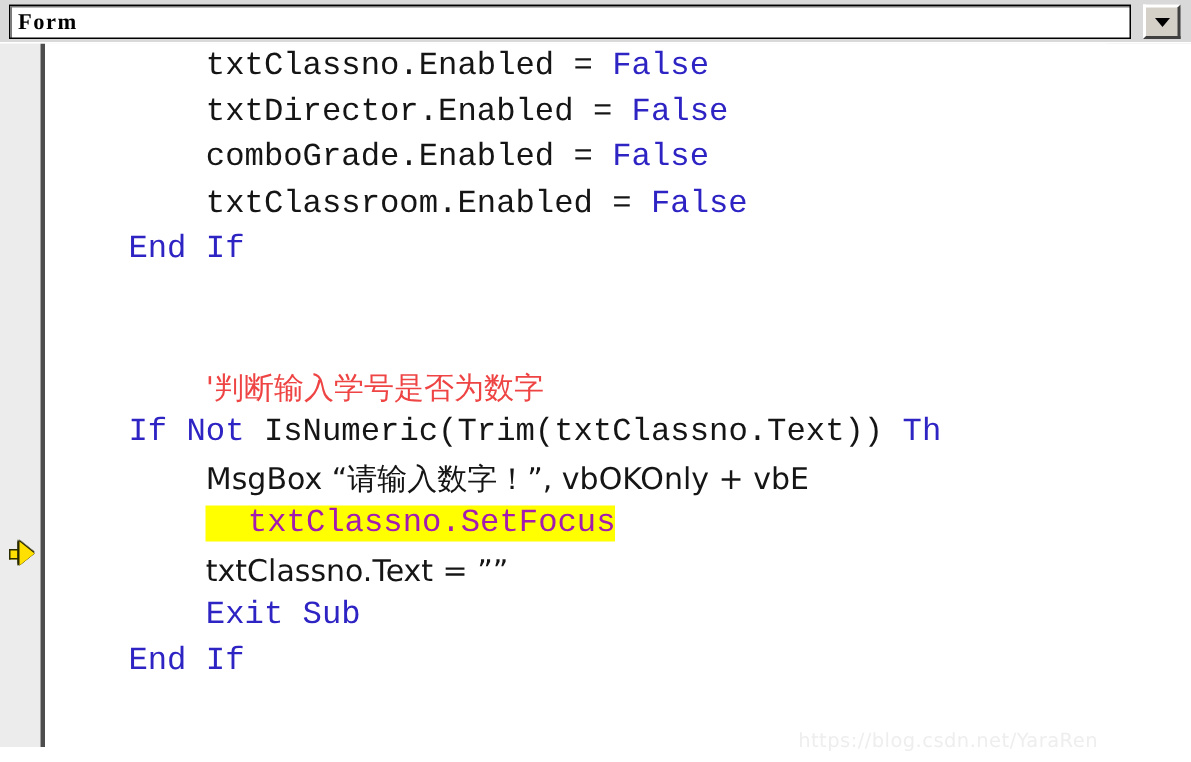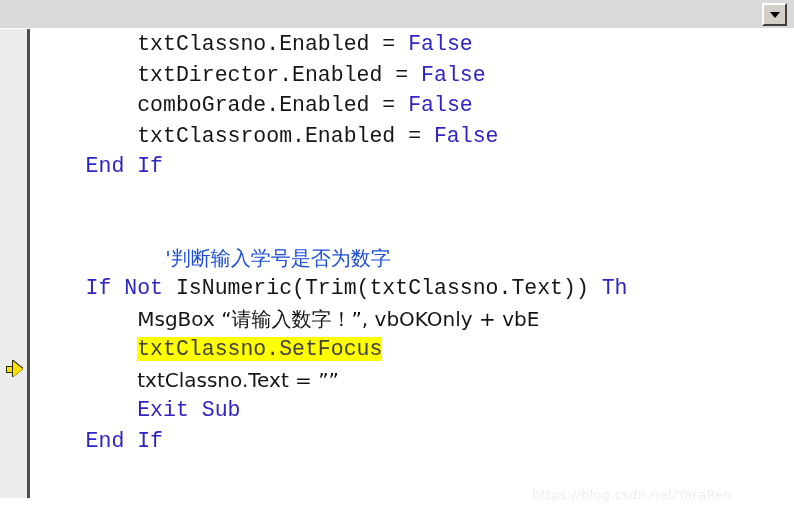--- a/index.html
+++ b/index.html
@@ -151,42 +151,45 @@
     color: #111111;
   }
   .ln {
     display: block;
     height: 30.5px;
     white-space: pre;
   }
   .kw   { color: #2e24c4; }
   .cmt  { color: #229a55; }
   .id   { color: #151515; }
-  .hl   { background: #ffff00; color: #404040; }
+  .hl   { background: #ffff00; color: #a21caf; padding-left: 28px; }
   .cjk  { font-family: "DejaVu Sans", "Liberation Sans", sans-serif; font-size: 20px; }
-  .cmt.cjk { color: #1d4ed8; margin-left: 28px; }
+  .cmt.cjk { color: #ef4444; }
 
   
   .watermark {
     position: absolute;
     right: 6px;
     bottom: 6px;
     font-family: "DejaVu Sans", "Liberation Sans", sans-serif;
     font-size: 13px;
     color: #eeeeee;
     letter-spacing: 0.3px;
     white-space: nowrap;
   }
 </style>
 </head>
 <body>
 
 <div id="app">
 
   <div class="titlebar">
+    <div class="combo-shell">
+      <span class="combo-text">Form</span>
+    </div>
     <div class="combo-btn">
       <span class="arrow"></span>
     </div>
   </div>
 
   <div class="editor">
 
     <div class="margin-strip"></div>
     <div class="margin-rule"></div>
 

